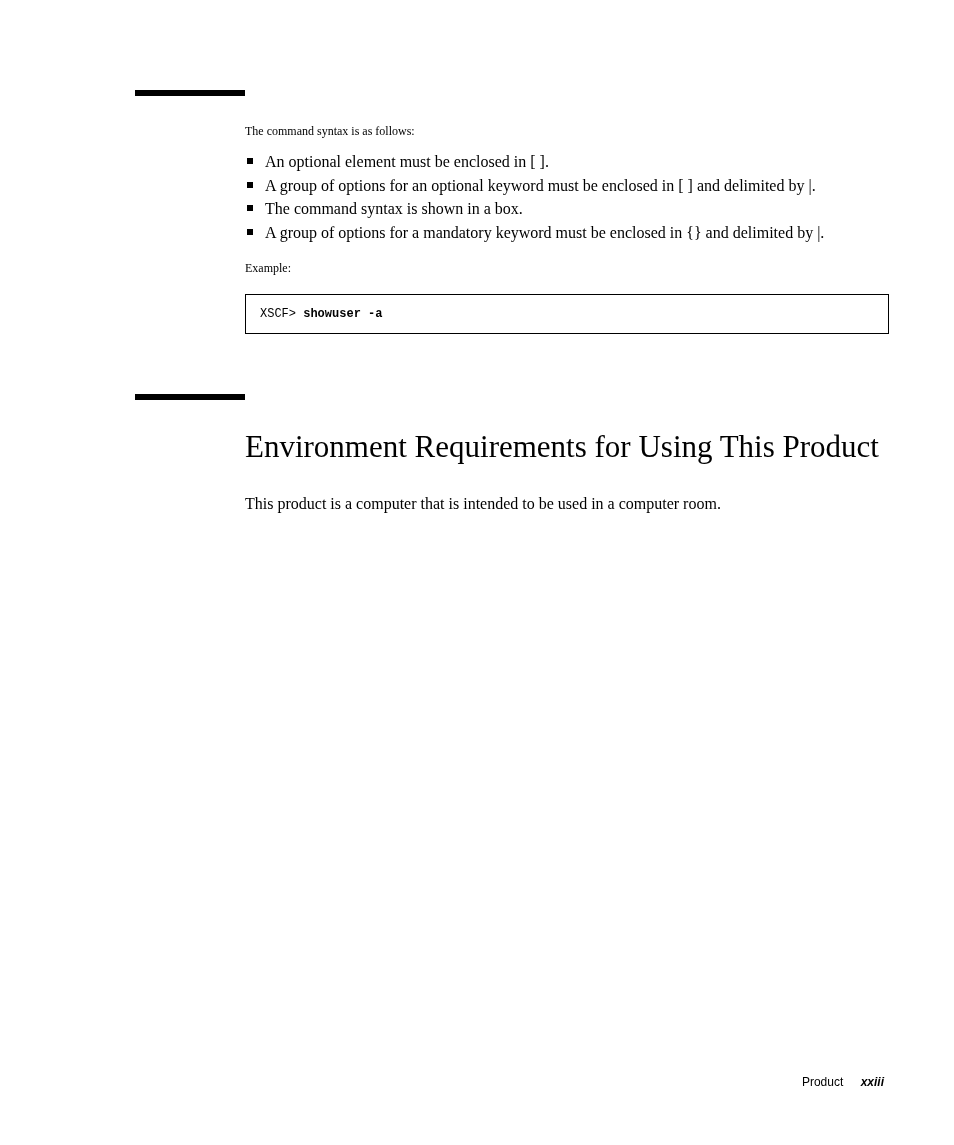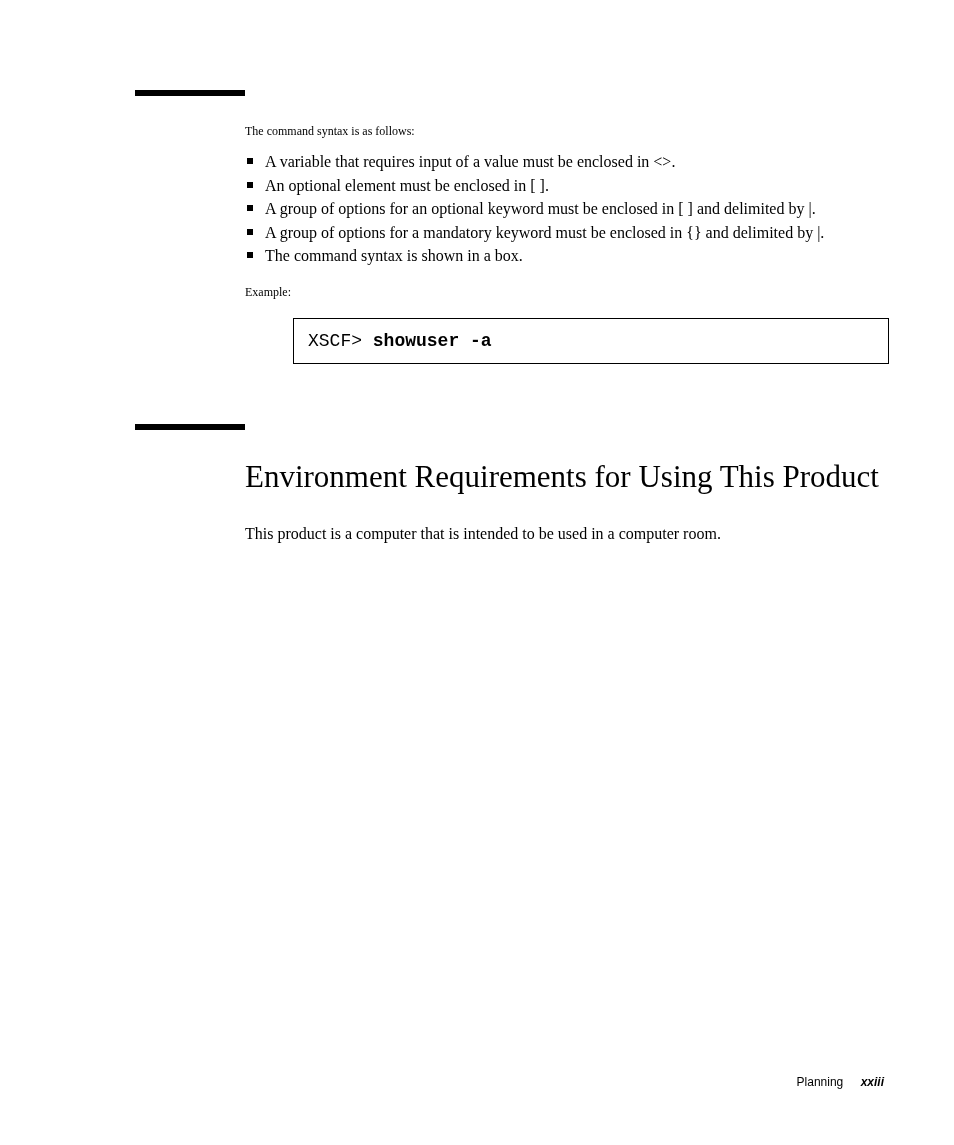--- a/index.html
+++ b/index.html
@@ -55,23 +55,22 @@
     background: #000;
   }
   .example-label {
     font-size: 12px;
     margin-bottom: 18px;
   }
   .code-box {
     border: 1px solid #000;
     padding: 12px 14px;
     font-family: "Courier New", Courier, monospace;
-    font-size: 18px;
+    font-size: 12px;
     margin-bottom: 10px;
-    margin-left: 48px;
   }
   .code-box .prompt { font-weight: 400; }
   .code-box .cmd { font-weight: 700; }
   .para {
     font-size: 16px;
     line-height: 1.35;
     margin-bottom: 16px;
   }
   .italic { font-style: italic; }
   .footer {
@@ -85,36 +84,35 @@
 </style>
 </head>
 <body>
 
 <div class="page">
 
   <div class="section-rule"></div>
   <div class="section">
     <p class="intro">The command syntax is as follows:</p>
     <ul>
-      <li>A variable that requires input of a value must be enclosed in &lt;&gt;.</li>
       <li>An optional element must be enclosed in [ ].</li>
       <li>A group of options for an optional keyword must be enclosed in [ ] and delimited by |.</li>
+      <li>The command syntax is shown in a box.</li>
       <li>A group of options for a mandatory keyword must be enclosed in {} and delimited by |.</li>
-      <li>The command syntax is shown in a box.</li>
     </ul>
     <p class="example-label">Example:</p>
     <div class="code-box">
       <span class="prompt">XSCF&gt; </span><span class="cmd">showuser -a</span>
     </div>
   </div>
 
   <div class="section-rule"></div>
   <div class="section">
     <h1>Environment Requirements for Using This Product</h1>
     <p class="para">This product is a computer that is intended to be used in a computer room.</p>
   </div>
 
 </div>
 
 <div class="footer">
-  <span>Planning</span>
+  <span>Product</span>
   <span class="pnum">xxiii</span>
 </div>
 
 </body></html>

